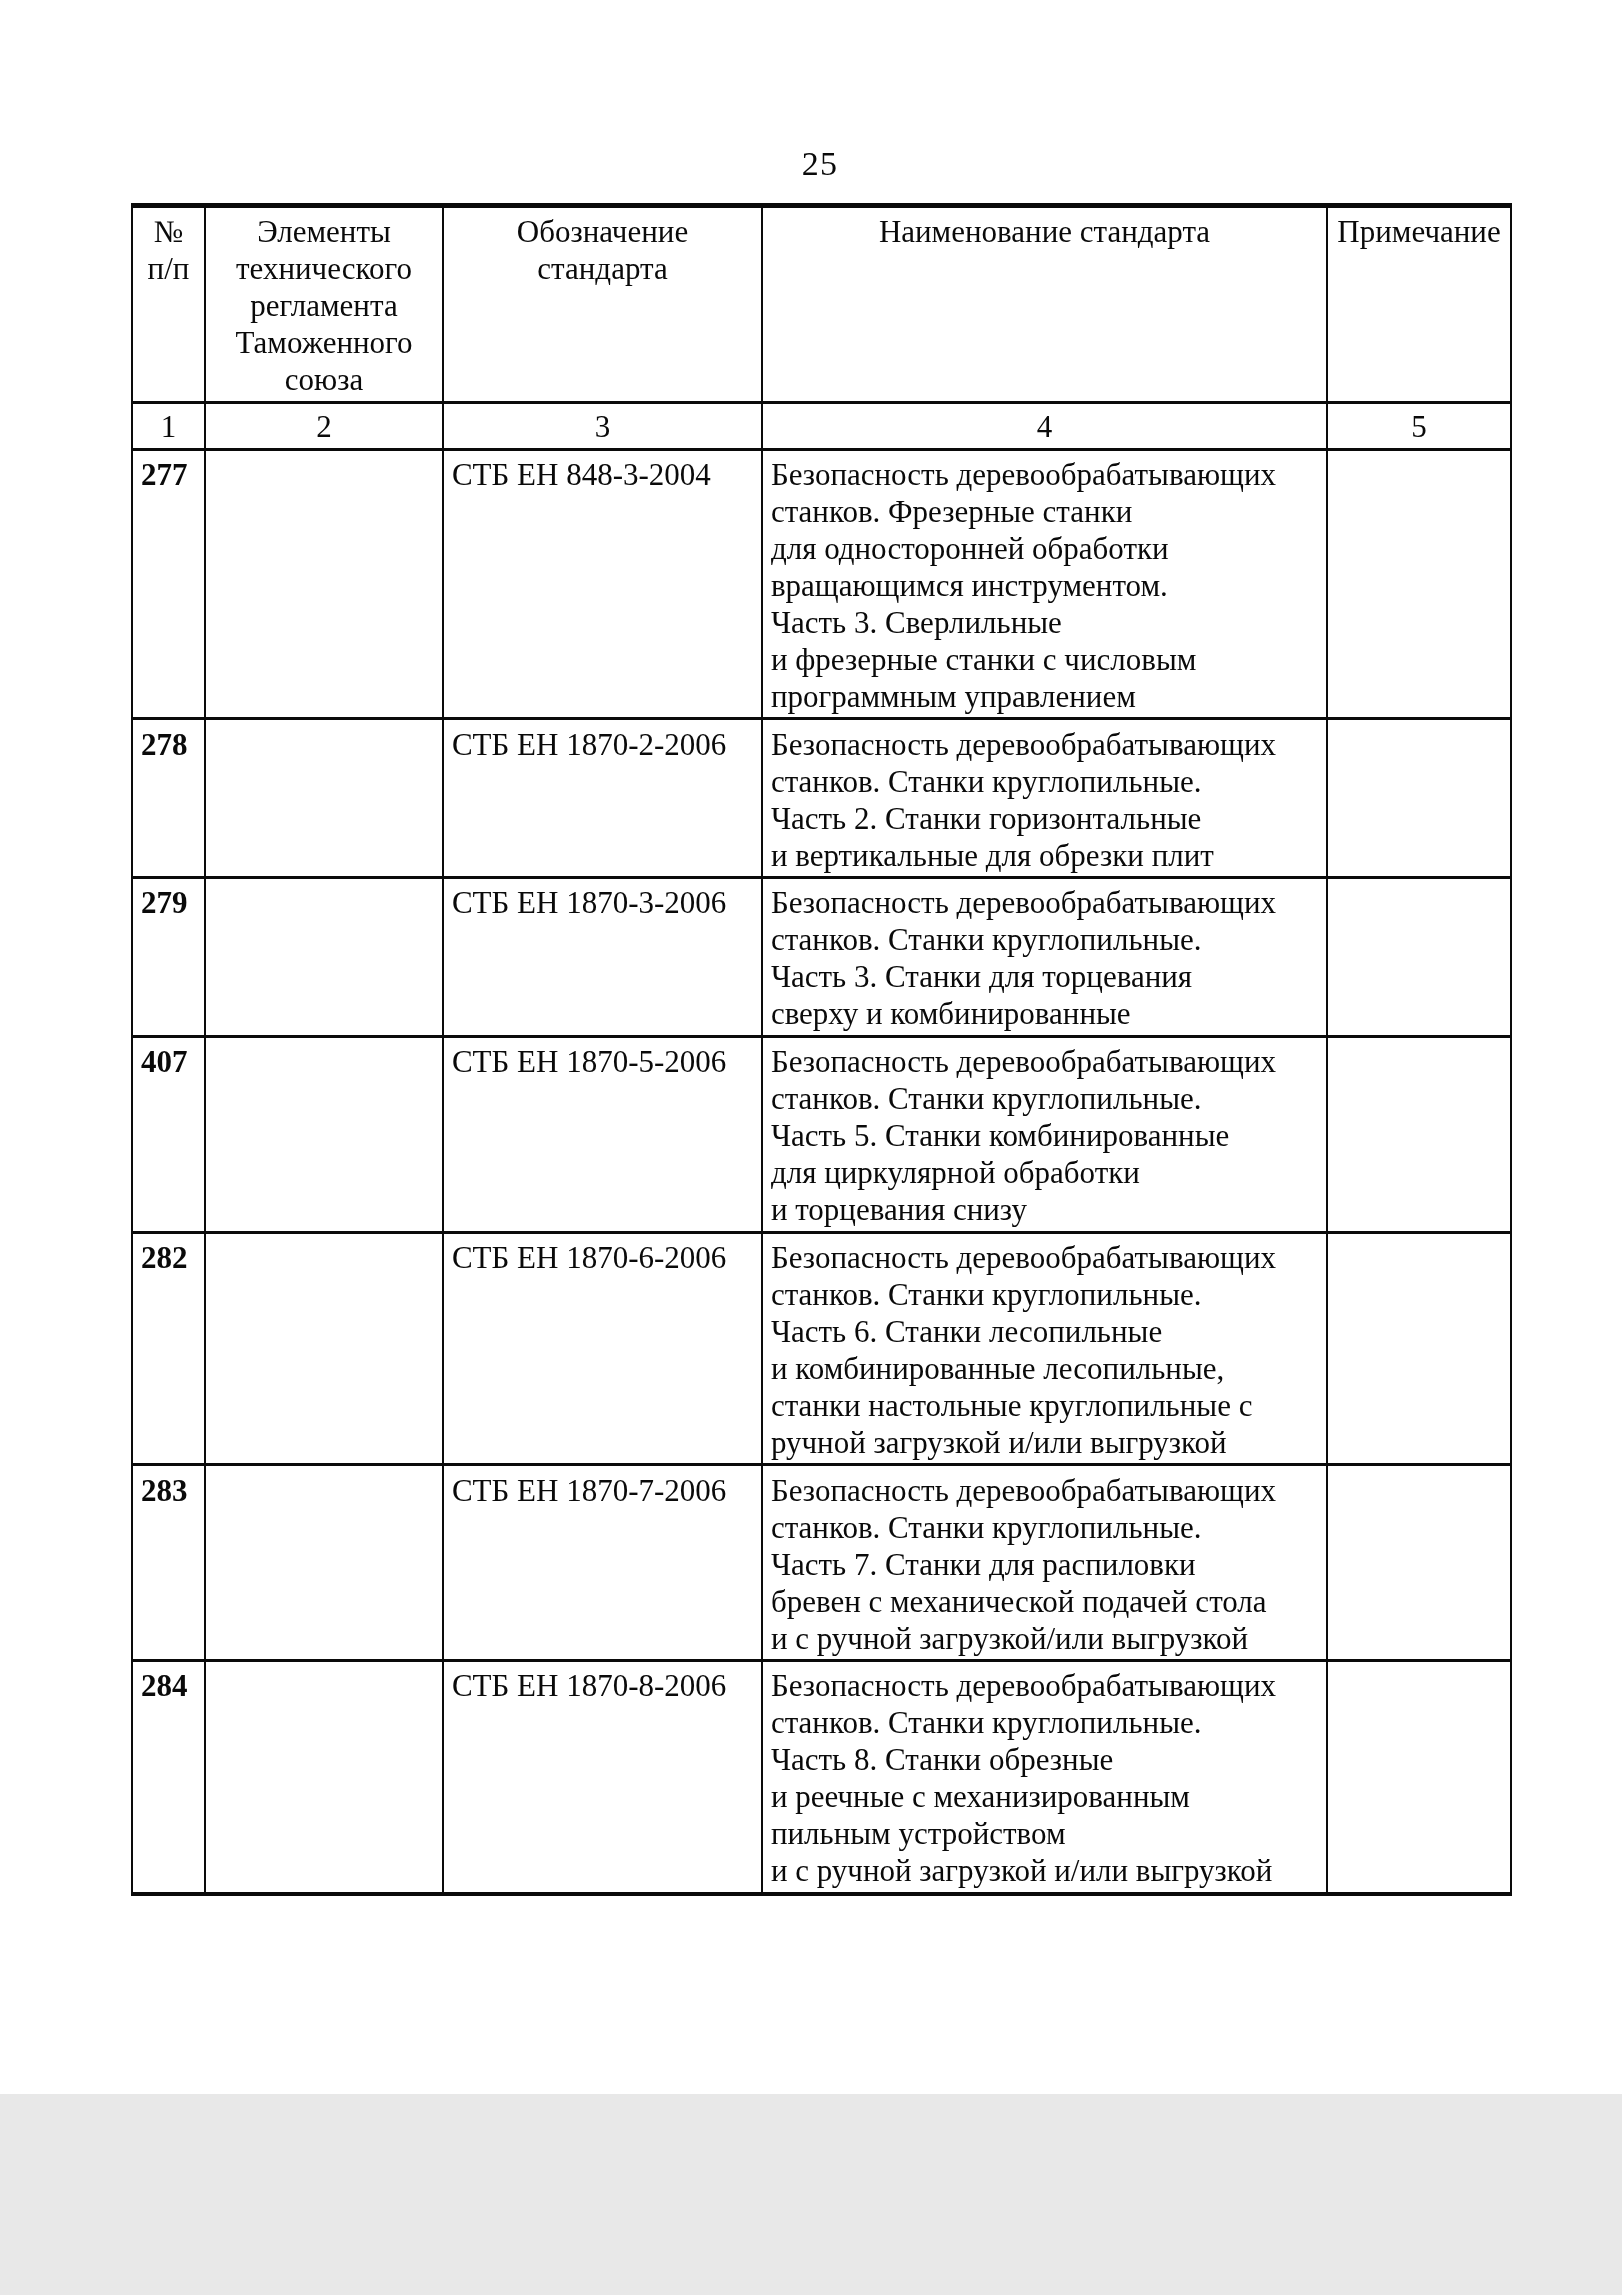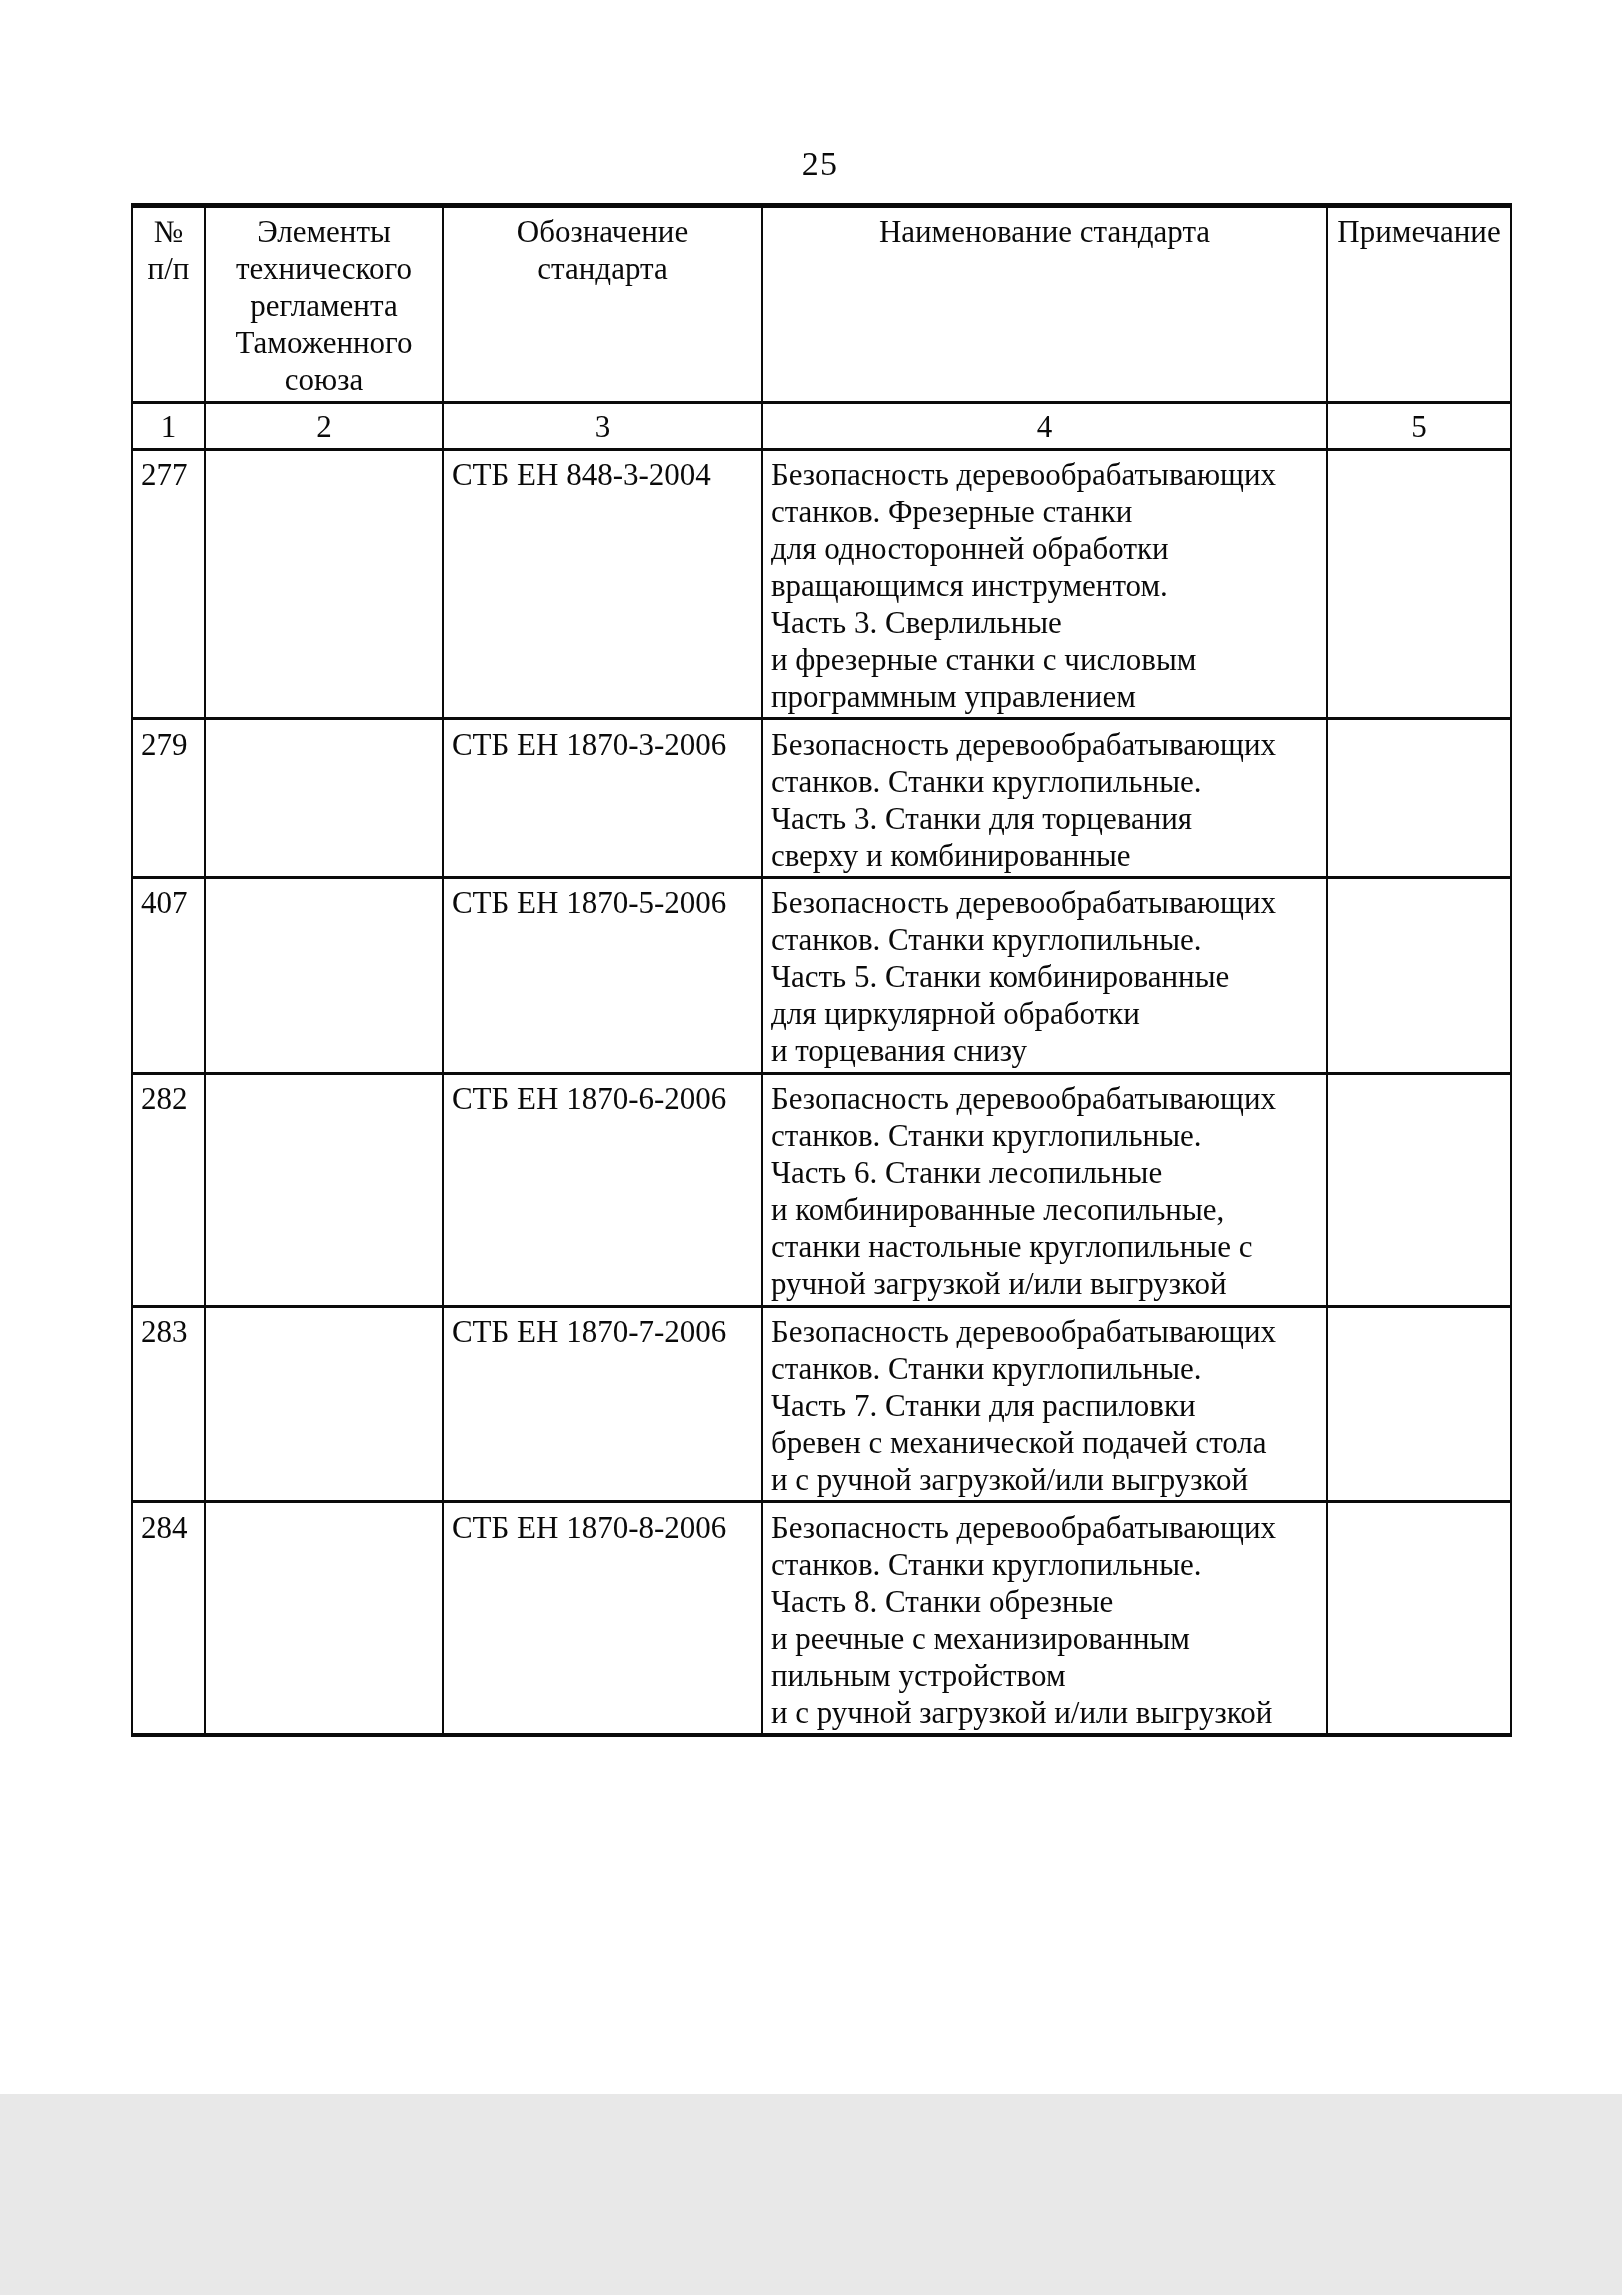--- a/index.html
+++ b/index.html
@@ -34,21 +34,21 @@
     border-bottom:3.9px solid #0a0a0a;
     vertical-align:top;
     padding:5.2px 7.9px 2.6px 7.9px;
     white-space:pre-line;
     overflow:hidden;
   }
   table.std-table tr.head-row td{border-top-width:5.9px;}
   table.std-table tr.last-row td{border-bottom-width:4.6px;}
   td.c-head{text-align:center;}
   td.c-colnum{text-align:center;padding-top:1.3px;padding-bottom:1.3px;line-height:36px;}
-  td.c-num{padding-left:5.2px;padding-right:2.6px;}
+  td.c-num{padding-left:5.2px;padding-right:2.6px;font-weight:bold;}
   td.c-code{padding-left:6.5px;}
   td.c-name{padding-left:10.5px;padding-right:6.5px;border-radius:10px;}
 </style>
 </head>
 <body>
 
 <div class="page">
 
   <div class="page-number">25</div>
 
@@ -91,20 +91,30 @@
       <td class="c-name">Безопасность деревообрабатывающих
 станков. Фрезерные станки
 для односторонней обработки
 вращающимся инструментом.
 Часть 3. Сверлильные
 и фрезерные станки с числовым
 программным управлением</td>
       <td class="c-note"></td>
     </tr>
 
+    <tr style="height:152px">
+      <td class="c-num">278</td>
+      <td class="c-elem"></td>
+      <td class="c-code">СТБ ЕН 1870-2-2006</td>
+      <td class="c-name">Безопасность деревообрабатывающих
+станков. Станки круглопильные.
+Часть 2. Станки горизонтальные
+и вертикальные для обрезки плит</td>
+      <td class="c-note"></td>
+    </tr>
 
     <tr style="height:154px">
       <td class="c-num">279</td>
       <td class="c-elem"></td>
       <td class="c-code">СТБ ЕН 1870-3-2006</td>
       <td class="c-name">Безопасность деревообрабатывающих
 станков. Станки круглопильные.
 Часть 3. Станки для торцевания
 сверху и комбинированные</td>
       <td class="c-note"></td>

